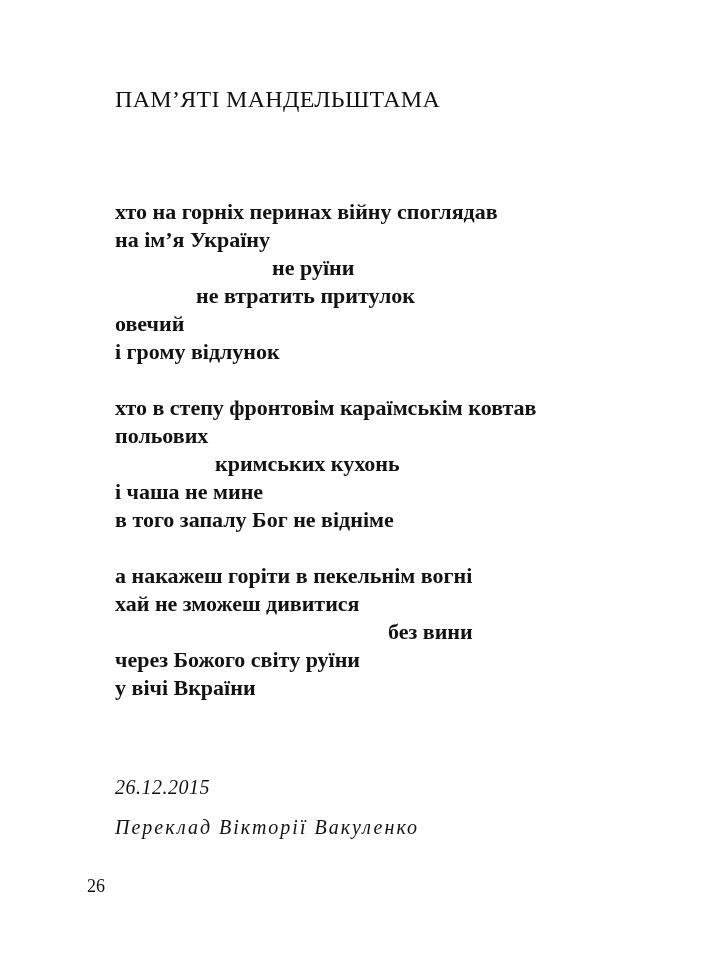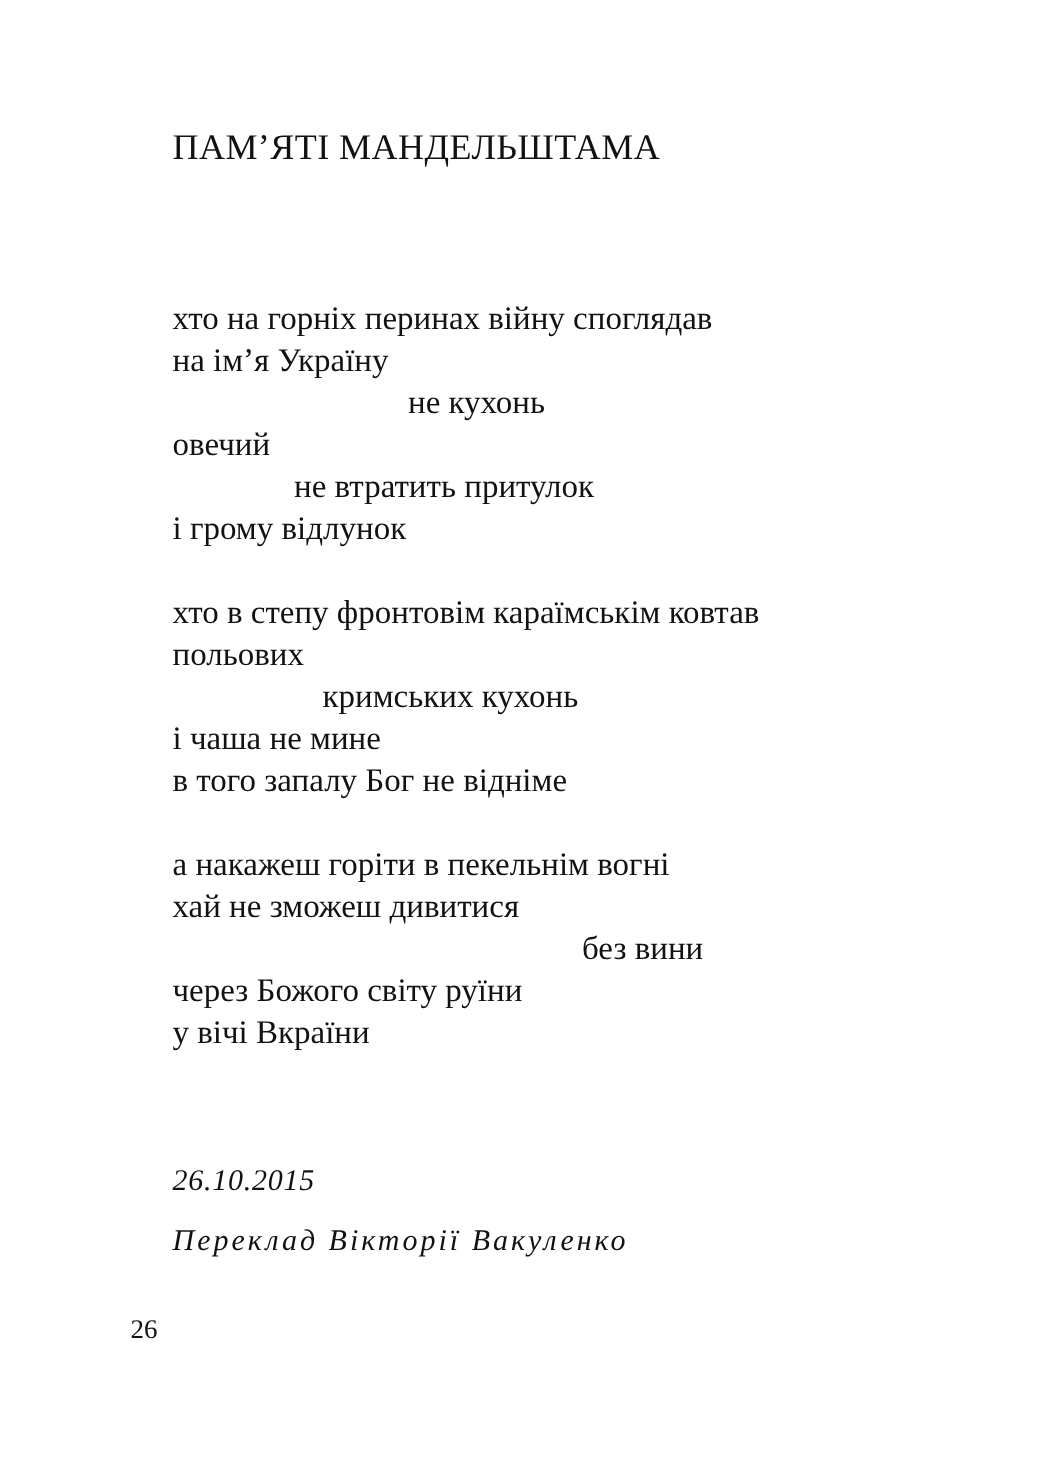--- a/index.html
+++ b/index.html
@@ -36,20 +36,21 @@
     top: 198px;
     font-size: 22px;
     line-height: 28px;
     white-space: nowrap;
   }
   .stanza + .stanza {
     margin-top: 28px;
   }
   .line {
     height: 28px;
+    font-weight: bold;
   }
   
   .ind-nazvav   { padding-left: 157px; } 
   .ind-vtratyt  { padding-left: 81px;  } 
   .ind-krymskyh { padding-left: 100px; } 
   .ind-par      { padding-left: 308px; } 
   .ind-bezvyny  { padding-left: 273px; } 
 
   .poem-date {
     position: absolute;
@@ -80,23 +81,23 @@
 
 <div class="page">
 
   <h1 class="poem-title">ПАМ’ЯТІ МАНДЕЛЬШТАМА</h1>
 
   <div class="poem-body">
 
     <div class="stanza">
       <div class="line">хто на горніх перинах війну споглядав</div>
       <div class="line">на ім’я Україну</div>
-      <div class="line ind-nazvav">не кухонь</div>
+      <div class="line ind-nazvav">не руїни</div>
+      <div class="line ind-vtratyt">не втратить притулок</div>
       <div class="line">овечий</div>
-      <div class="line ind-vtratyt">не втратить притулок</div>
       <div class="line">і грому відлунок</div>
     </div>
 
     <div class="stanza">
       <div class="line">хто в степу фронтовім караїмськім ковтав</div>
       <div class="line">польових</div>
       <div class="line ind-krymskyh">кримських кухонь</div>
       <div class="line">і чаша не мине</div>
       <div class="line">в того запалу Бог не відніме</div>
     </div>
@@ -104,19 +105,19 @@
     <div class="stanza">
       <div class="line">а накажеш горіти в пекельнім вогні</div>
       <div class="line">хай не зможеш дивитися</div>
       <div class="line ind-bezvyny">без вини</div>
       <div class="line">через Божого світу руїни</div>
       <div class="line">у вічі Вкраїни</div>
     </div>
 
   </div>
 
-  <div class="poem-date">26.10.2015</div>
+  <div class="poem-date">26.12.2015</div>
 
   <div class="translator-credit">Переклад Вікторії Вакуленко</div>
 
   <div class="page-number">26</div>
 
 </div>
 
 </body></html>

